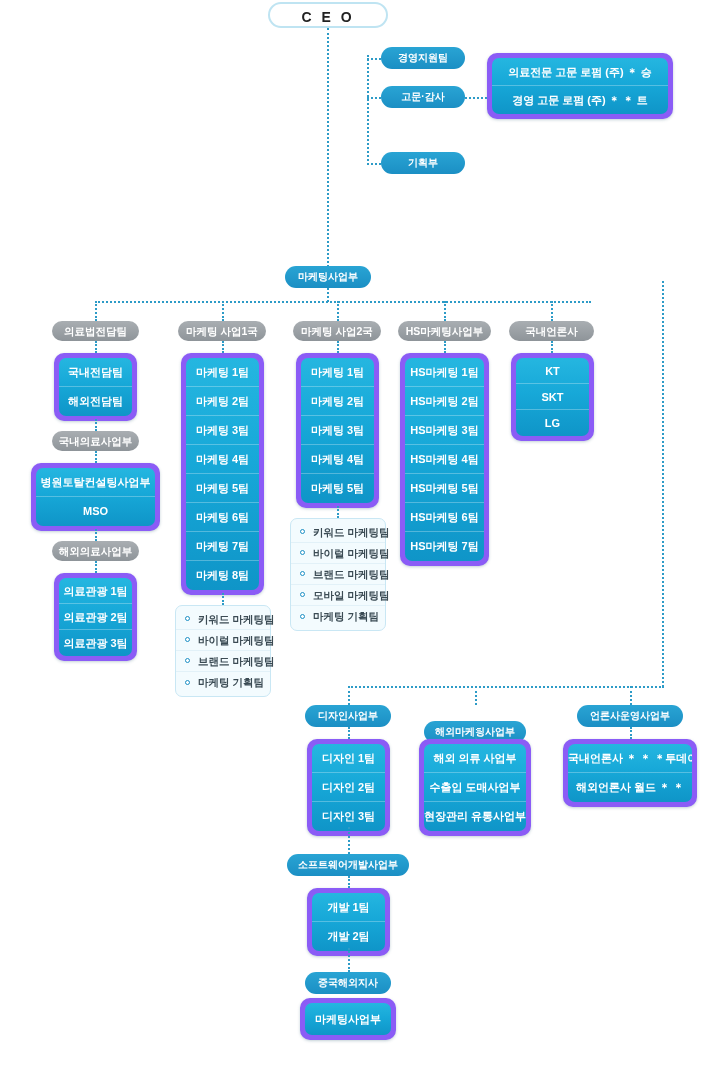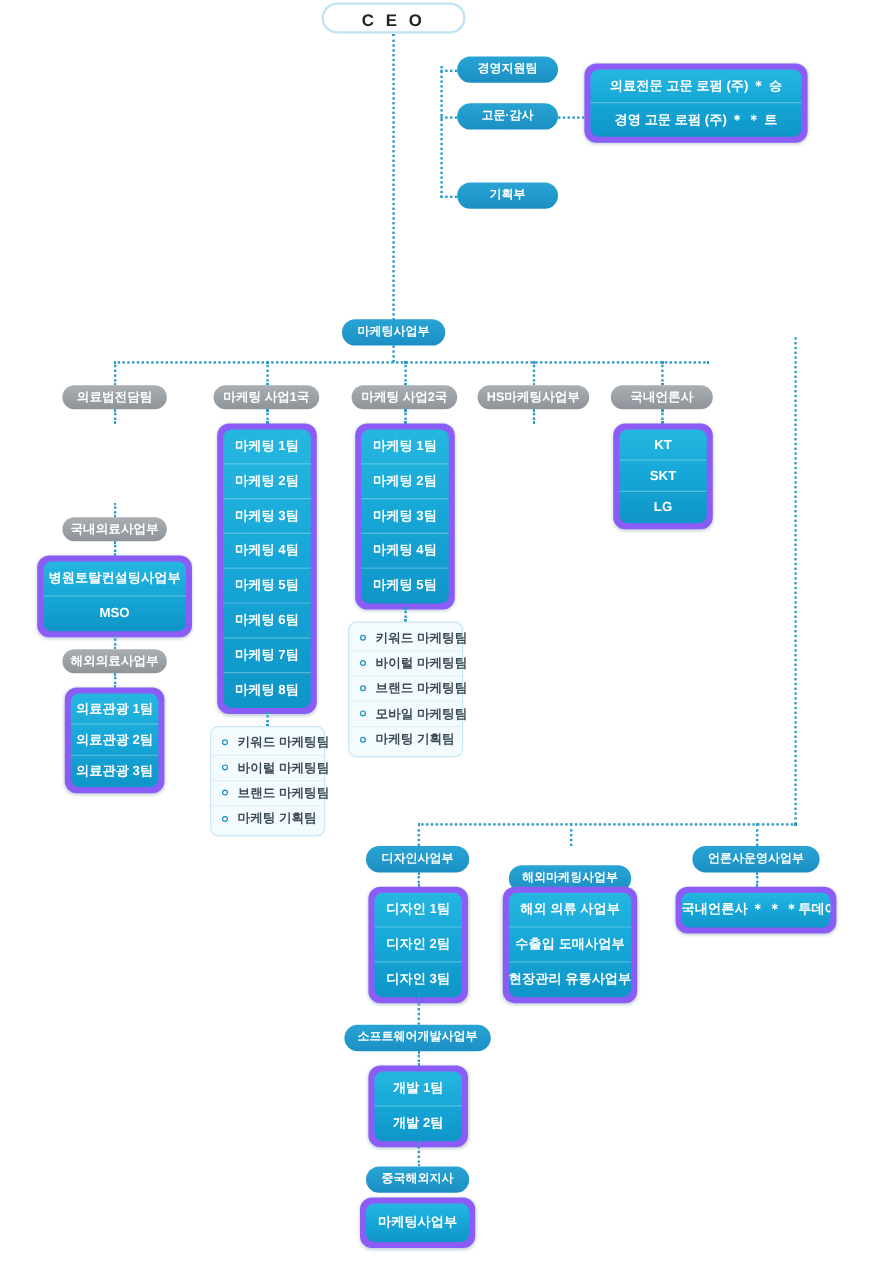--- a/index.html
+++ b/index.html
@@ -159,20 +159,26 @@
 
   <div class="vline" style="left:662px;top:281px;height:406px;"></div>
   <div class="hline" style="left:348px;top:686px;width:316px;"></div>
   <div class="vline" style="left:348px;top:686px;height:19px;"></div>
   <div class="vline" style="left:475px;top:686px;height:19px;"></div>
   <div class="vline" style="left:630px;top:686px;height:19px;"></div>
 
   <div class="node pill-gray" style="left:52px;top:321px;width:87px;">의료법전담팀</div>
   <div class="vline" style="left:95px;top:341px;height:12px;"></div>
 
+  <div class="node group" style="left:54px;top:353px;width:83px;">
+    <div class="group-inner">
+      <div class="row" style="height:29px;line-height:29px;">국내전담팀</div>
+      <div class="row" style="height:29px;line-height:29px;">해외전담팀</div>
+    </div>
+  </div>
   <div class="vline" style="left:95px;top:419px;height:12px;"></div>
 
   <div class="node pill-gray" style="left:52px;top:431px;width:87px;">국내의료사업부</div>
   <div class="vline" style="left:95px;top:451px;height:12px;"></div>
 
   <div class="node group" style="left:31px;top:463px;width:129px;">
     <div class="group-inner">
       <div class="row" style="height:29px;line-height:29px;">병원토탈컨설팅사업부</div>
       <div class="row" style="height:29px;line-height:29px;">MSO</div>
     </div>
@@ -232,20 +238,31 @@
     <div class="srow"><span class="bullet"></span><span class="stext">키워드 마케팅팀</span></div>
     <div class="srow"><span class="bullet"></span><span class="stext">바이럴 마케팅팀</span></div>
     <div class="srow"><span class="bullet"></span><span class="stext">브랜드 마케팅팀</span></div>
     <div class="srow"><span class="bullet"></span><span class="stext">모바일 마케팅팀</span></div>
     <div class="srow"><span class="bullet"></span><span class="stext">마케팅 기획팀</span></div>
   </div>
 
   <div class="node pill-gray" style="left:398px;top:321px;width:93px;">HS마케팅사업부</div>
   <div class="vline" style="left:444px;top:341px;height:12px;"></div>
 
+  <div class="node group" style="left:400px;top:353px;width:89px;">
+    <div class="group-inner">
+      <div class="row" style="height:29px;line-height:29px;">HS마케팅 1팀</div>
+      <div class="row" style="height:29px;line-height:29px;">HS마케팅 2팀</div>
+      <div class="row" style="height:29px;line-height:29px;">HS마케팅 3팀</div>
+      <div class="row" style="height:29px;line-height:29px;">HS마케팅 4팀</div>
+      <div class="row" style="height:29px;line-height:29px;">HS마케팅 5팀</div>
+      <div class="row" style="height:29px;line-height:29px;">HS마케팅 6팀</div>
+      <div class="row" style="height:29px;line-height:29px;">HS마케팅 7팀</div>
+    </div>
+  </div>
 
   <div class="node pill-gray" style="left:509px;top:321px;width:85px;">국내언론사</div>
   <div class="vline" style="left:551px;top:341px;height:12px;"></div>
 
   <div class="node group" style="left:511px;top:353px;width:83px;">
     <div class="group-inner">
       <div class="row" style="height:26px;line-height:26px;">KT</div>
       <div class="row" style="height:26px;line-height:26px;">SKT</div>
       <div class="row" style="height:26px;line-height:26px;">LG</div>
     </div>
@@ -269,20 +286,21 @@
       <div class="row" style="height:29px;line-height:29px;">수출입 도매사업부</div>
       <div class="row" style="height:29px;line-height:29px;">현장관리 유통사업부</div>
     </div>
   </div>
 
   <div class="node pill" style="left:577px;top:705px;width:106px;">언론사운영사업부</div>
   <div class="vline" style="left:630px;top:727px;height:12px;"></div>
   <div class="node group" style="left:563px;top:739px;width:134px;">
     <div class="group-inner">
       <div class="row" style="height:29px;line-height:29px;">국내언론사 ＊ ＊ ＊투데이</div>
+      <div class="row" style="height:29px;line-height:29px;">해외언론사 월드 ＊ ＊</div>
     </div>
   </div>
 
   <div class="vline" style="left:348px;top:827px;height:27px;"></div>
   <div class="node pill" style="left:287px;top:854px;width:122px;">소프트웨어개발사업부</div>
   <div class="vline" style="left:348px;top:876px;height:12px;"></div>
   <div class="node group" style="left:307px;top:888px;width:83px;">
     <div class="group-inner">
       <div class="row" style="height:29px;line-height:29px;">개발 1팀</div>
       <div class="row" style="height:29px;line-height:29px;">개발 2팀</div>

